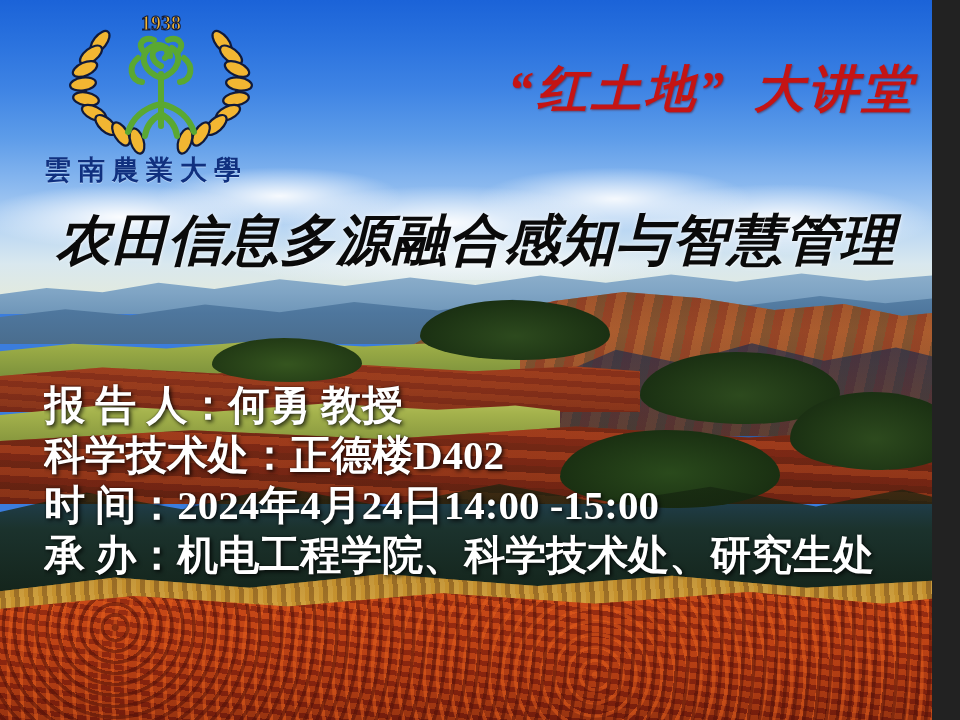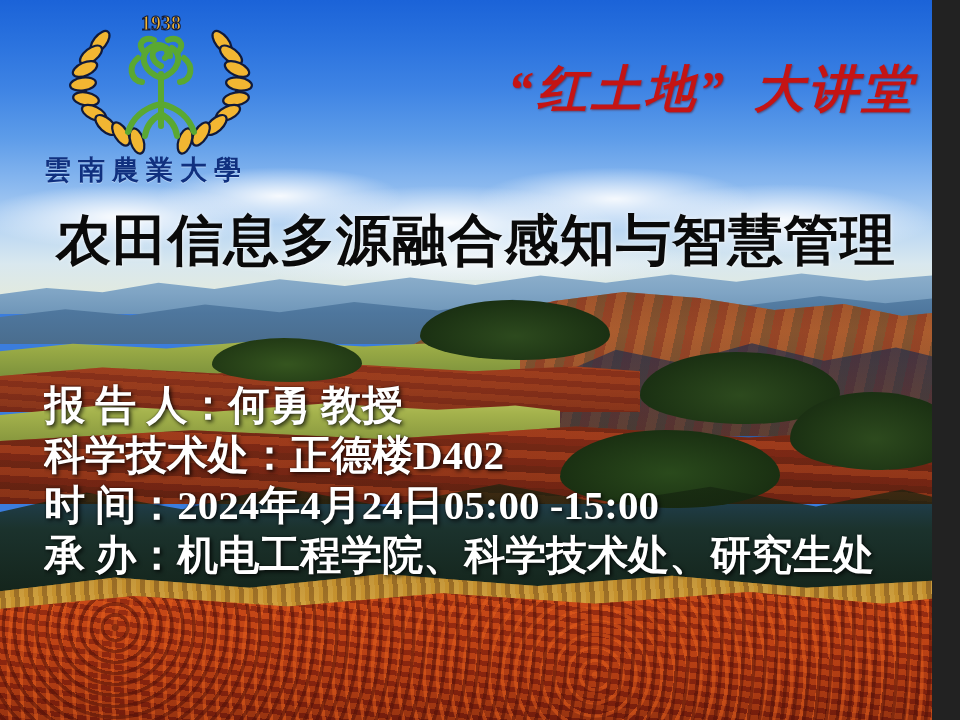--- a/index.html
+++ b/index.html
@@ -192,20 +192,21 @@
     position: absolute; top: 204px; left: 56px;
     width: 900px;
     z-index: 6;
     font-family: "Liberation Sans", "DejaVu Sans", sans-serif;
     font-size: 55px;
     font-weight: 700;
     color: #0a0a0a;
     letter-spacing: 1px;
     white-space: nowrap;
     text-shadow: 0 0 5px rgba(255,255,255,.55), 1px 1px 0 rgba(255,255,255,.3);
+    font-style: italic;
   }
 
   
   #info-block {
     position: absolute; left: 44px; top: 380px;
     width: 930px;
     z-index: 6;
   }
   .info-line {
     font-family: "Liberation Serif", "DejaVu Serif", serif;
@@ -301,20 +302,20 @@
   <div id="main-title">农田信息多源融合感知与智慧管理</div>
 
   <div id="info-block">
     <div class="info-line">
       <span class="lbl">报 告 人：</span><span class="val">何勇 教授</span>
     </div>
     <div class="info-line">
       <span class="lbl">科学技术处：</span><span class="val">正德楼D402</span>
     </div>
     <div class="info-line">
-      <span class="lbl">时    间：</span><span class="val">2024年4月24日05:00 -15:00</span>
+      <span class="lbl">时    间：</span><span class="val">2024年4月24日14:00 -15:00</span>
     </div>
     <div class="info-line">
       <span class="lbl">承    办：</span><span class="val">机电工程学院、科学技术处、研究生处</span>
     </div>
   </div>
 
 </div>
 
 </body></html>

